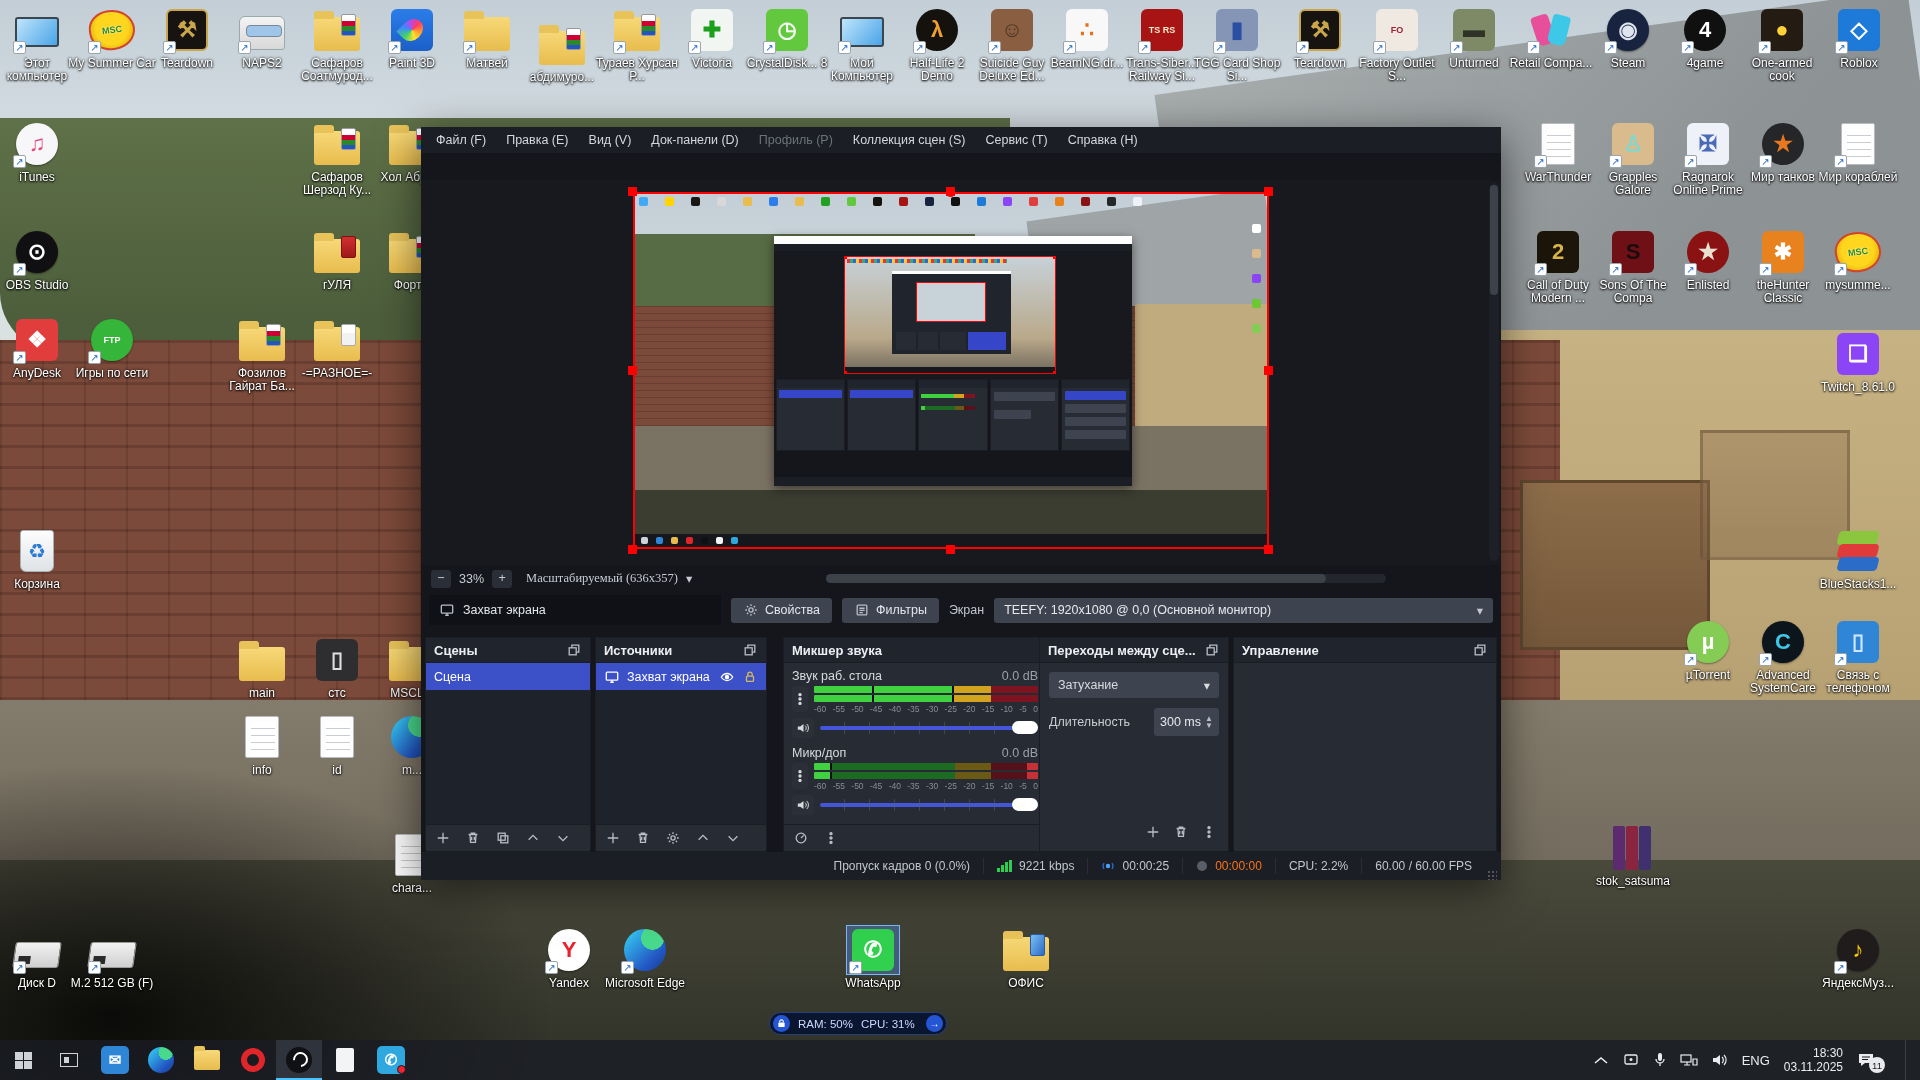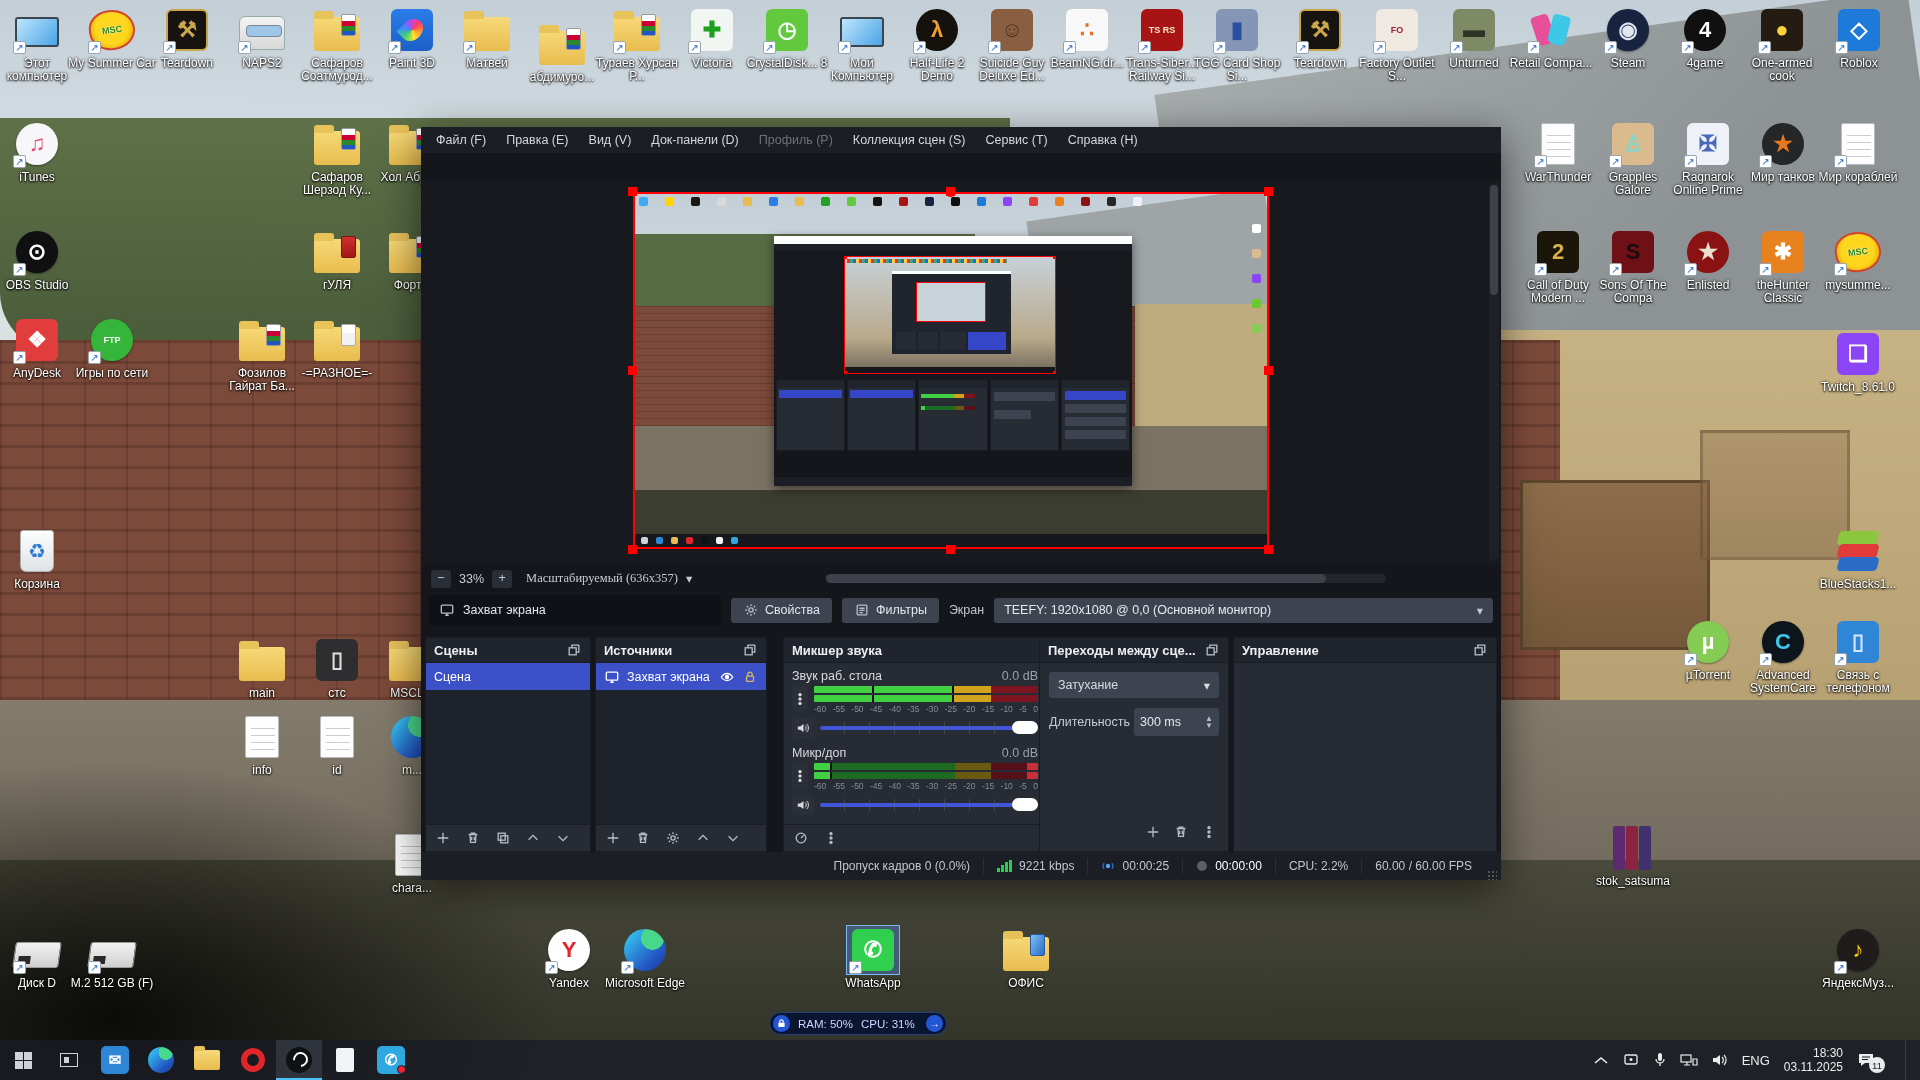--- a/index.html
+++ b/index.html
@@ -168,35 +168,35 @@
   .vol-track { flex:1; height:4px; background:#3c4f
 d8; position:relative; border-radius:2px; background:#4355d8; }
   .vol-track:after { content:""; position:absolute; right:0; top:-5px; width:26px; height:13px; background:#fff; border-radius:7px; }
   .vol-ticks { position:absolute; left:0; top:-4px; width:100%; height:12px;
                background:repeating-linear-gradient(90deg,transparent 0 24px,#5a646e 24px 25px); opacity:.5; }
 
   
   .tr-body { padding:9px 9px; display:flex; flex-direction:column; gap:10px; }
   .dd { height:26px; background:#3d4450; border-radius:3px; display:flex; align-items:center; padding:0 9px; }
   .dd .caret { margin-left:auto; }
-  .dur-row { display:flex; align-items:center; gap:4px; color:#c8ccd2; }
+  .dur-row { display:flex; align-items:center; gap:24px; color:#c8ccd2; }
   .spin { margin-left:auto; width:86px; height:26px; background:#3d4450; border-radius:3px; display:flex; align-items:center; padding:14px 6px; color:#e6e8ec; }
   .spin .car { margin-left:auto; display:flex; flex-direction:column; font-size:8px; line-height:7px; color:#b8bdc6; }
   .tr-foot { margin-top:auto; display:flex; justify-content:flex-end; gap:12px; padding:0 2px 2px 0; }
   .ctl-body { padding:8px 9px; display:flex; flex-direction:column; gap:7px; }
   .cbtn { height:26px; background:#3d4450; border-radius:3px; display:flex; align-items:center; justify-content:center; color:#e6e8ec; }
   .cbtn.primary { background:#2c44d4; color:#fff; }
   .cam-row { display:flex; gap:6px; }
   .cam-row .cbtn { flex:1; }
   .gear-sq { width:26px; height:26px; background:#3d4450; border-radius:3px; display:flex; align-items:center; justify-content:center; }
 
   
   .statusbar { position:absolute; left:0; top:725px; width:1080px; height:28px; background:#1b1e24; display:flex; align-items:center; justify-content:flex-end; gap:0; color:#c2c6cd; font-size:12px; }
   .st-seg { display:flex; align-items:center; gap:7px; padding:0 13px; border-left:1px solid #2a2e36; height:16px; }
-  .st-dim { color:#ffffff; }
+  .st-dim { color:#f97316; }
   .bars { display:flex; align-items:flex-end; gap:1px; height:12px; }
   .bars i { width:3px; background:#2ecc4f; display:block; }
   .grip { width:10px; height:10px; margin:0 4px 0 2px;
           background:radial-gradient(circle,#555 1px,transparent 1.5px); background-size:4px 4px; align-self:flex-end; }
 
   
   .ram-pill { left:769px; top:1012px; width:178px; height:23px; background:#0a1530; border:1px solid #27407a; border-radius:12px;
               display:flex; align-items:center; gap:8px; padding:0 3px; color:#cdd6ff; font-size:11.5px; }
   .pill-lock,.pill-arrow { width:17px; height:17px; border-radius:50%; background:#2456d4; display:flex; align-items:center; justify-content:center; color:#fff; font-size:10px; }
 

